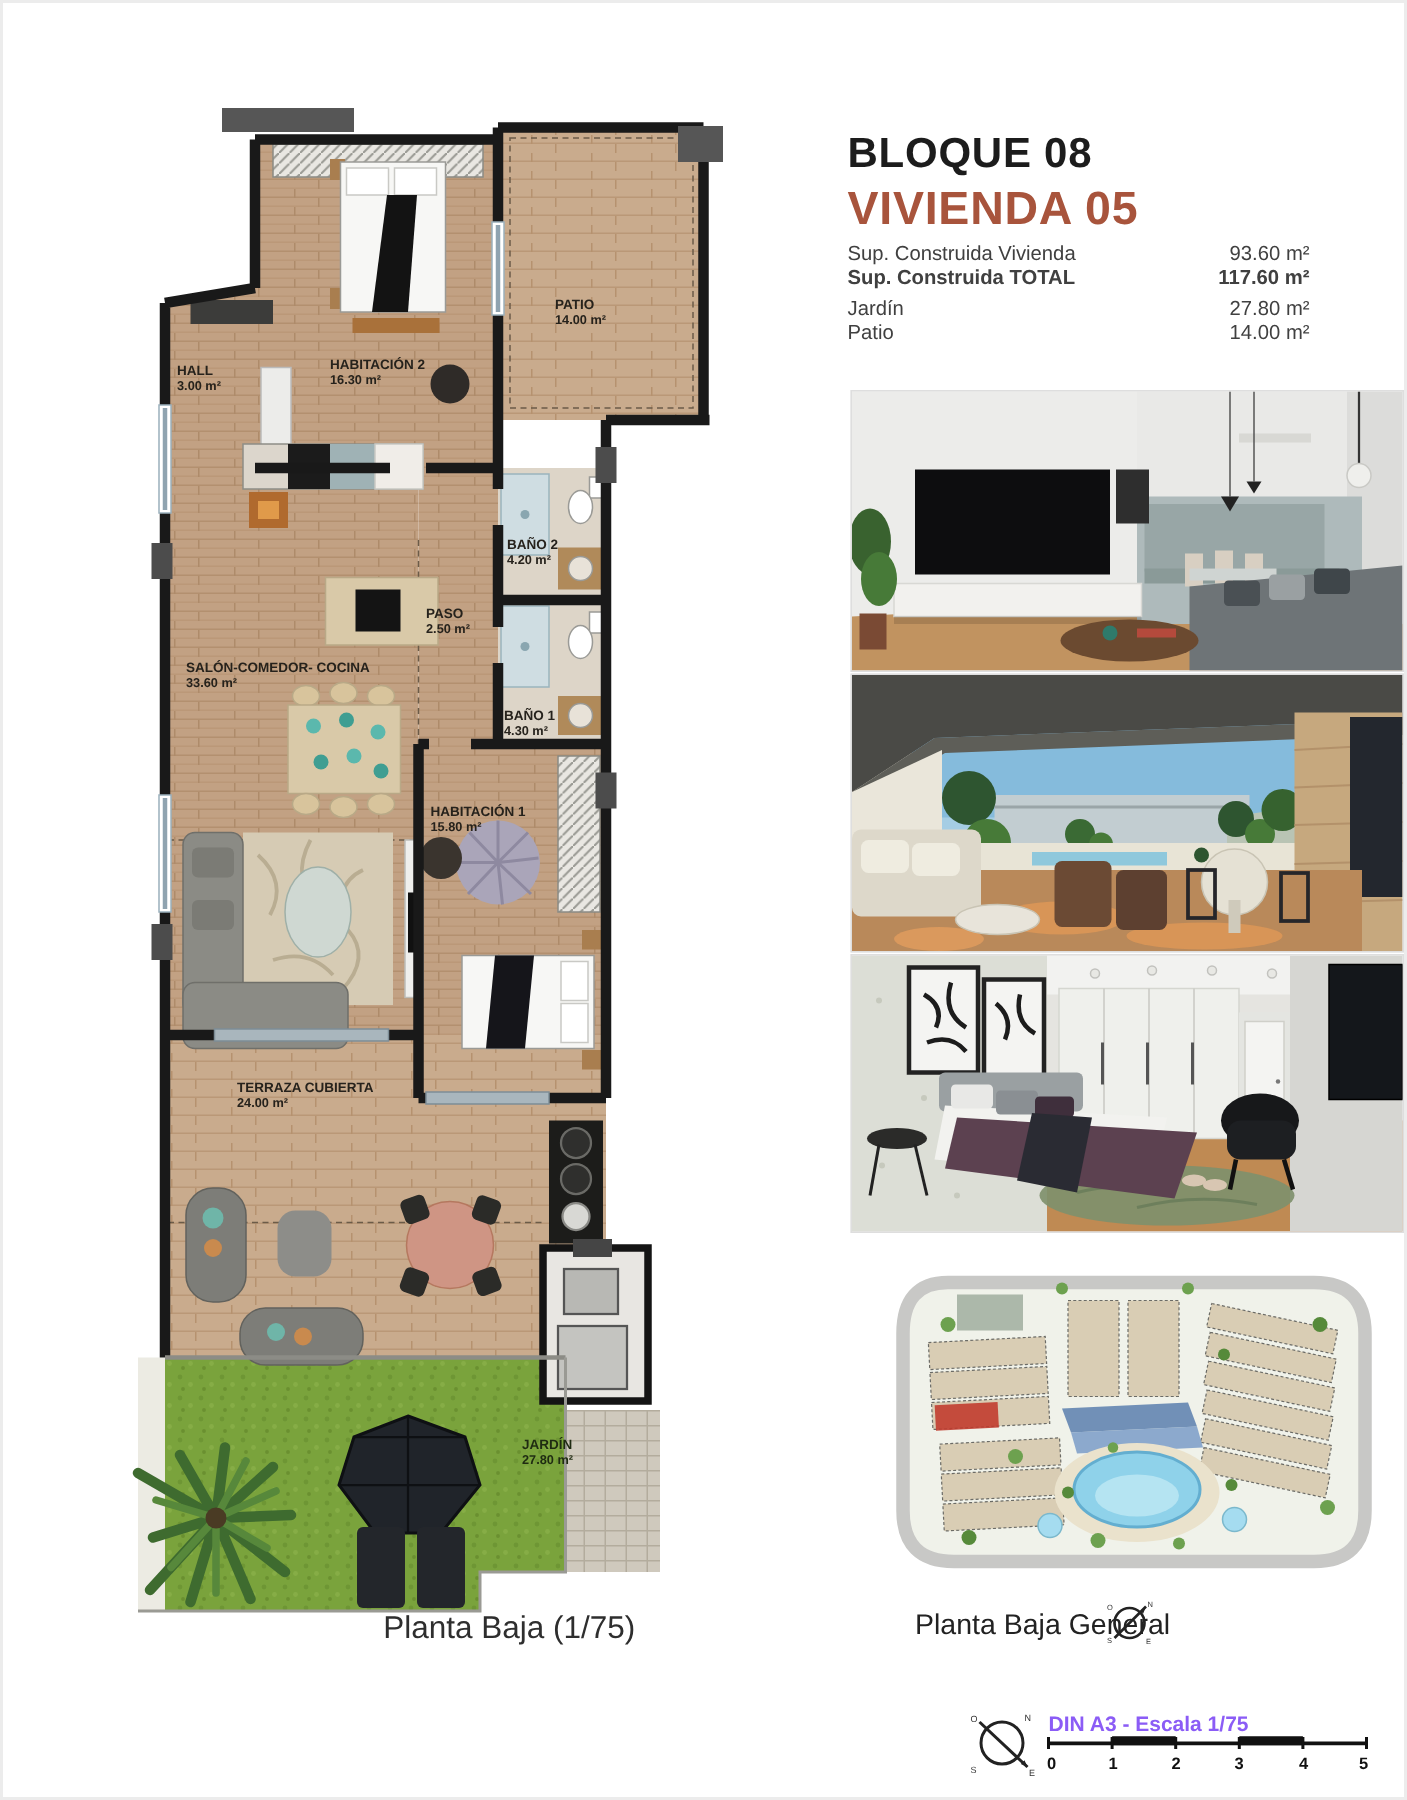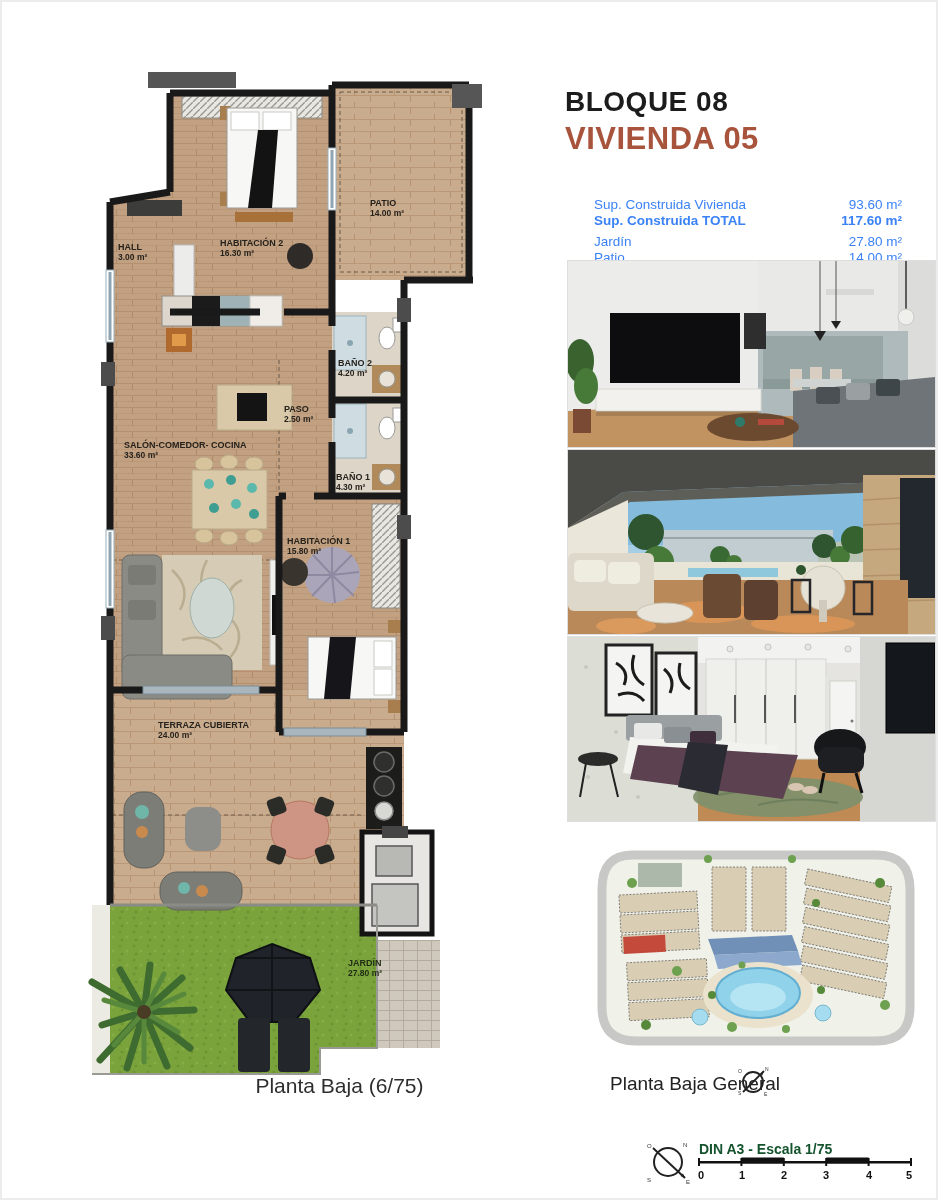--- a/index.html
+++ b/index.html
@@ -3,35 +3,35 @@
 <meta charset="utf-8">
 <style>
   html,body{margin:0;padding:0;background:#ffffff;}
   #page{position:relative;width:938px;height:1200px;background:#ffffff;
         border:2px solid #ececec;box-sizing:border-box;overflow:hidden;
         font-family:"Liberation Sans",sans-serif;}
   .abs{position:absolute;}
   
   .block-title{left:563px;top:84px;font-size:28px;font-weight:800;color:#1c1c1c;letter-spacing:.5px;}
   .unit-title{left:563px;top:119px;font-size:31px;font-weight:800;color:#a8543c;letter-spacing:.5px;}
-  .areas{left:592px;top:159px;width:308px;color:#3b82f6;margin-top:36px;}
+  .areas{left:563px;top:159px;width:308px;color:#404040;}
   .areas-row{display:flex;justify-content:space-between;font-size:13.5px;line-height:15.5px;}
   .areas-row.gap{margin-top:6px;}
   .areas-row.bold{font-weight:bold;}
   .areas-row .val{text-align:left;white-space:nowrap;}
   
   .photo{border:1px solid #dedede;background:#eee;display:block;}
   .photo1{left:565px;top:258px;}
   .photo2{left:565px;top:447px;}
   .photo3{left:565px;top:634px;}
   
   .plan-caption{left:230px;top:1072px;width:215px;text-align:center;font-size:21px;color:#2e2e2e;}
   .siteplan-caption{left:608px;top:1071px;font-size:19px;color:#222;}
   
-  .din-label{left:697px;top:1139px;font-size:14px;font-weight:bold;color:#14532d;}
+  .din-label{left:697px;top:1139px;font-size:14px;font-weight:bold;color:#8b5cf6;}
   text{font-family:"Liberation Sans",sans-serif;}
   .room-name{font-size:9px;font-weight:bold;fill:#26221c;}
   .room-area{font-size:8.5px;font-weight:bold;fill:#26221c;}
   .grass-label{fill:#1f2b12;}
 </style>
 </head>
 <body>
 
 <div id="page">
 
@@ -273,21 +273,21 @@
         <tspan x="255" dy="10" class="room-area">15.80 m²</tspan></text>
       <text x="126" y="668" class="room-name">
         <tspan>TERRAZA CUBIERTA</tspan>
         <tspan x="126" dy="10" class="room-area">24.00 m²</tspan></text>
       <text x="316" y="906" class="room-name grass-label">
         <tspan>JARDÍN</tspan>
         <tspan x="316" dy="10" class="room-area grass-label">27.80 m²</tspan></text>
     </g>
   </svg>
 
-  <div class="abs plan-caption">Planta Baja (6/75)</div>
+  <div class="abs plan-caption">Planta Baja (1/75)</div>
 
   <div class="abs block-title">BLOQUE 08</div>
   <div class="abs unit-title">VIVIENDA 05</div>
 
   <div class="abs areas">
     <div class="areas-row">
       <span>Sup. Construida Vivienda</span>
       <span class="val">93.60 m²</span>
       </div>
     <div class="areas-row bold">

